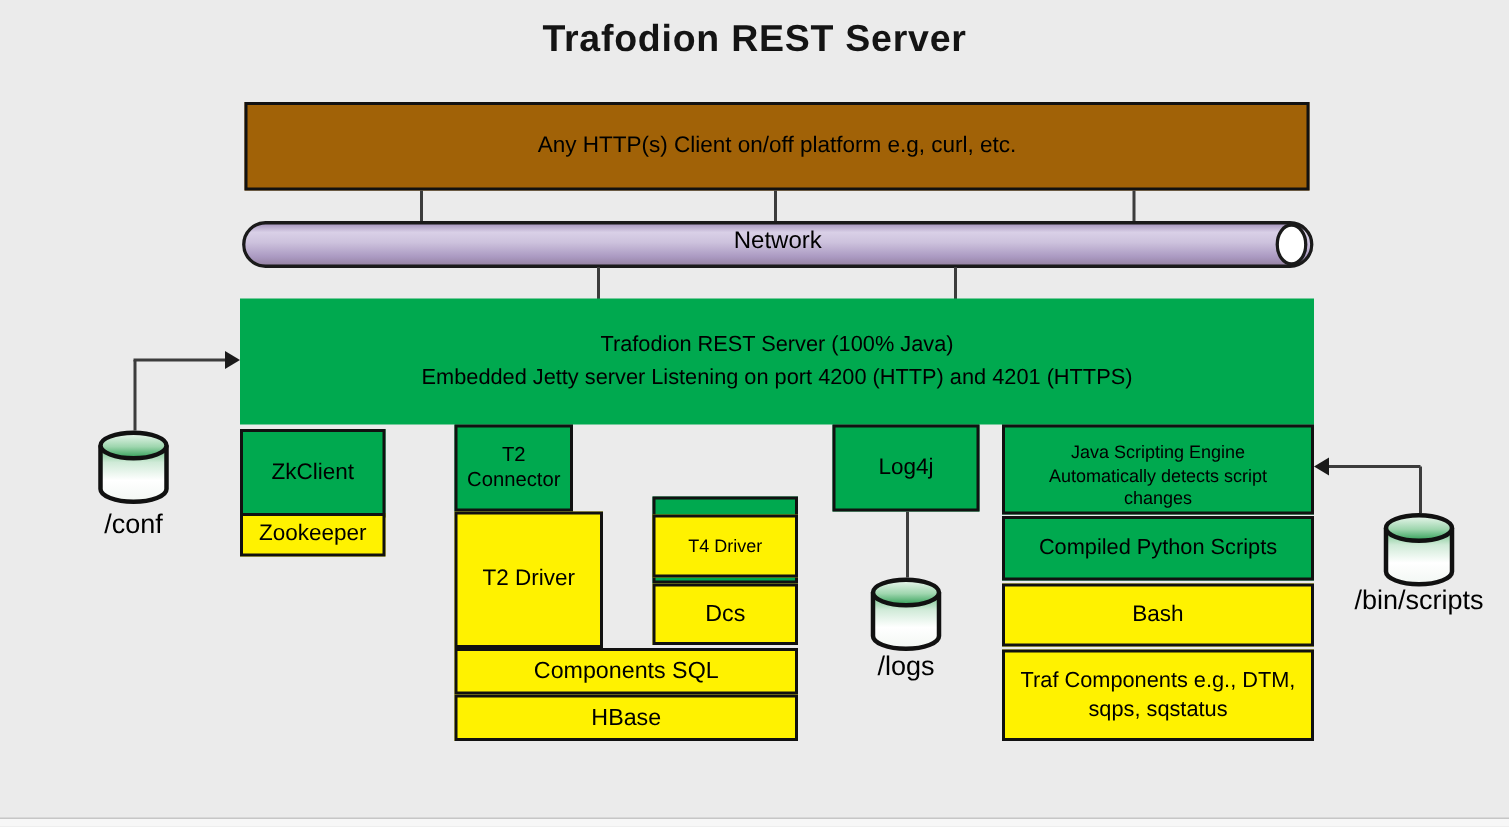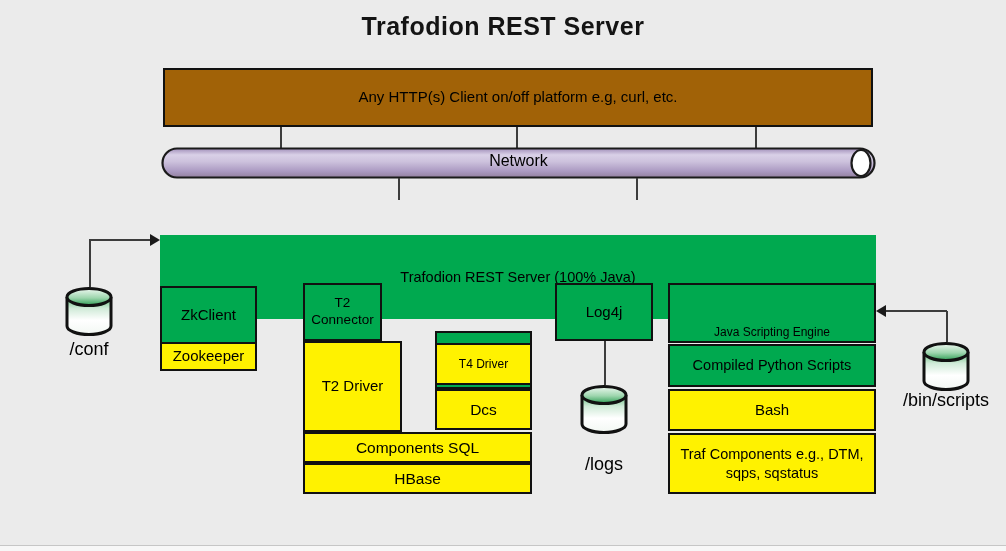--- a/index.html
+++ b/index.html
@@ -16,21 +16,21 @@
     font-size:25px;font-weight:600;letter-spacing:.5px;color:#141414;
   }
   
   .box{
     display:flex;align-items:center;justify-content:center;text-align:center;
     border:2.5px solid #111;line-height:1.25;
   }
   .green{background:#00a94f;}
   .yellow{background:#fff200;}
   .blue{background:#a16207;}
-  .noborder{border:none;margin-top:36px;}
+  .noborder{border:none;}
   
   #client-box{left:163px;top:68px;width:710px;height:59px;font-size:15px;}
   
   .vline{width:1.5px;background:#3c3c3c;}
   .hline{height:1.5px;background:#3c3c3c;}
   #l-c1{left:280px;top:127px;height:21px;}
   #l-c2{left:516px;top:127px;height:21px;}
   #l-c3{left:755px;top:127px;height:21px;}
   #l-n1{left:398px;top:178px;height:22px;}
   #l-n2{left:636px;top:178px;height:22px;}
@@ -66,21 +66,21 @@
     flex-direction:column;line-height:1.3;padding:0 16px;justify-content:flex-end;}
   #compiled-python{left:668px;top:344px;width:208px;height:43px;font-size:14.5px;}
   #bash          {left:668px;top:389px;width:208px;height:42px;font-size:15px;}
   #traf-components{left:668px;top:433px;width:208px;height:61px;font-size:14.5px;padding:0 4px;}
   
   #conf-cyl{left:64px;top:286px;}
   #logs-cyl{left:579px;top:384px;}
   #bin-cyl {left:921px;top:341px;}
   .cyl-label{font-size:18px;text-align:center;}
   #conf-label{left:39px;top:339px;width:100px;}
-  #logs-label{left:554px;top:434px;width:100px;margin-top:20px;}
+  #logs-label{left:554px;top:434px;width:100px;}
   #bin-label{left:871px;top:390px;width:150px;}
   
   #bottom-rule{left:0;top:545px;width:1006px;height:1px;background:#c6c6c6;}
   #bottom-strip{left:0;top:546px;width:1006px;height:5px;background:#f7f7f7;}
 </style>
 </head>
 <body>
 
 <div class="abs" id="title">Trafodion REST Server</div>
 
@@ -118,20 +118,21 @@
     <ellipse cx="700" cy="16" rx="9.5" ry="13" fill="#ffffff" stroke="#1a1a1a" stroke-width="2.2"></ellipse>
   </svg>
 </div>
 <div class="abs" id="network-label">Network</div>
 
 <div class="abs vline" id="l-n1"></div>
 <div class="abs vline" id="l-n2"></div>
 
 <div class="abs box green noborder" id="rest-box">
   <div>Trafodion REST Server (100% Java)</div>
+  <div>Embedded Jetty server Listening on port 4200 (HTTP) and 4201 (HTTPS)</div>
 </div>
 
 <div class="abs vline" id="conf-vline"></div>
 <div class="abs hline" id="conf-hline"></div>
 <div class="abs" id="conf-arrowhead"></div>
 
 <div class="abs vline" id="bin-vline"></div>
 <div class="abs hline" id="bin-hline"></div>
 <div class="abs" id="bin-arrowhead"></div>
 
@@ -166,20 +167,21 @@
   <span>HBase</span>
 </div>
 
 <div class="abs box green" id="log4j">
   <span>Log4j</span>
 </div>
 <div class="abs vline" id="l-log"></div>
 
 <div class="abs box green" id="java-scripting">
   <div>Java Scripting Engine</div>
+  <div>Automatically detects script changes</div>
 </div>
 <div class="abs box green" id="compiled-python">
   <span>Compiled Python Scripts</span>
 </div>
 <div class="abs box yellow" id="bash">
   <span>Bash</span>
 </div>
 <div class="abs box yellow" id="traf-components">
   <span>Traf Components e.g., DTM, sqps, sqstatus</span>
 </div>

